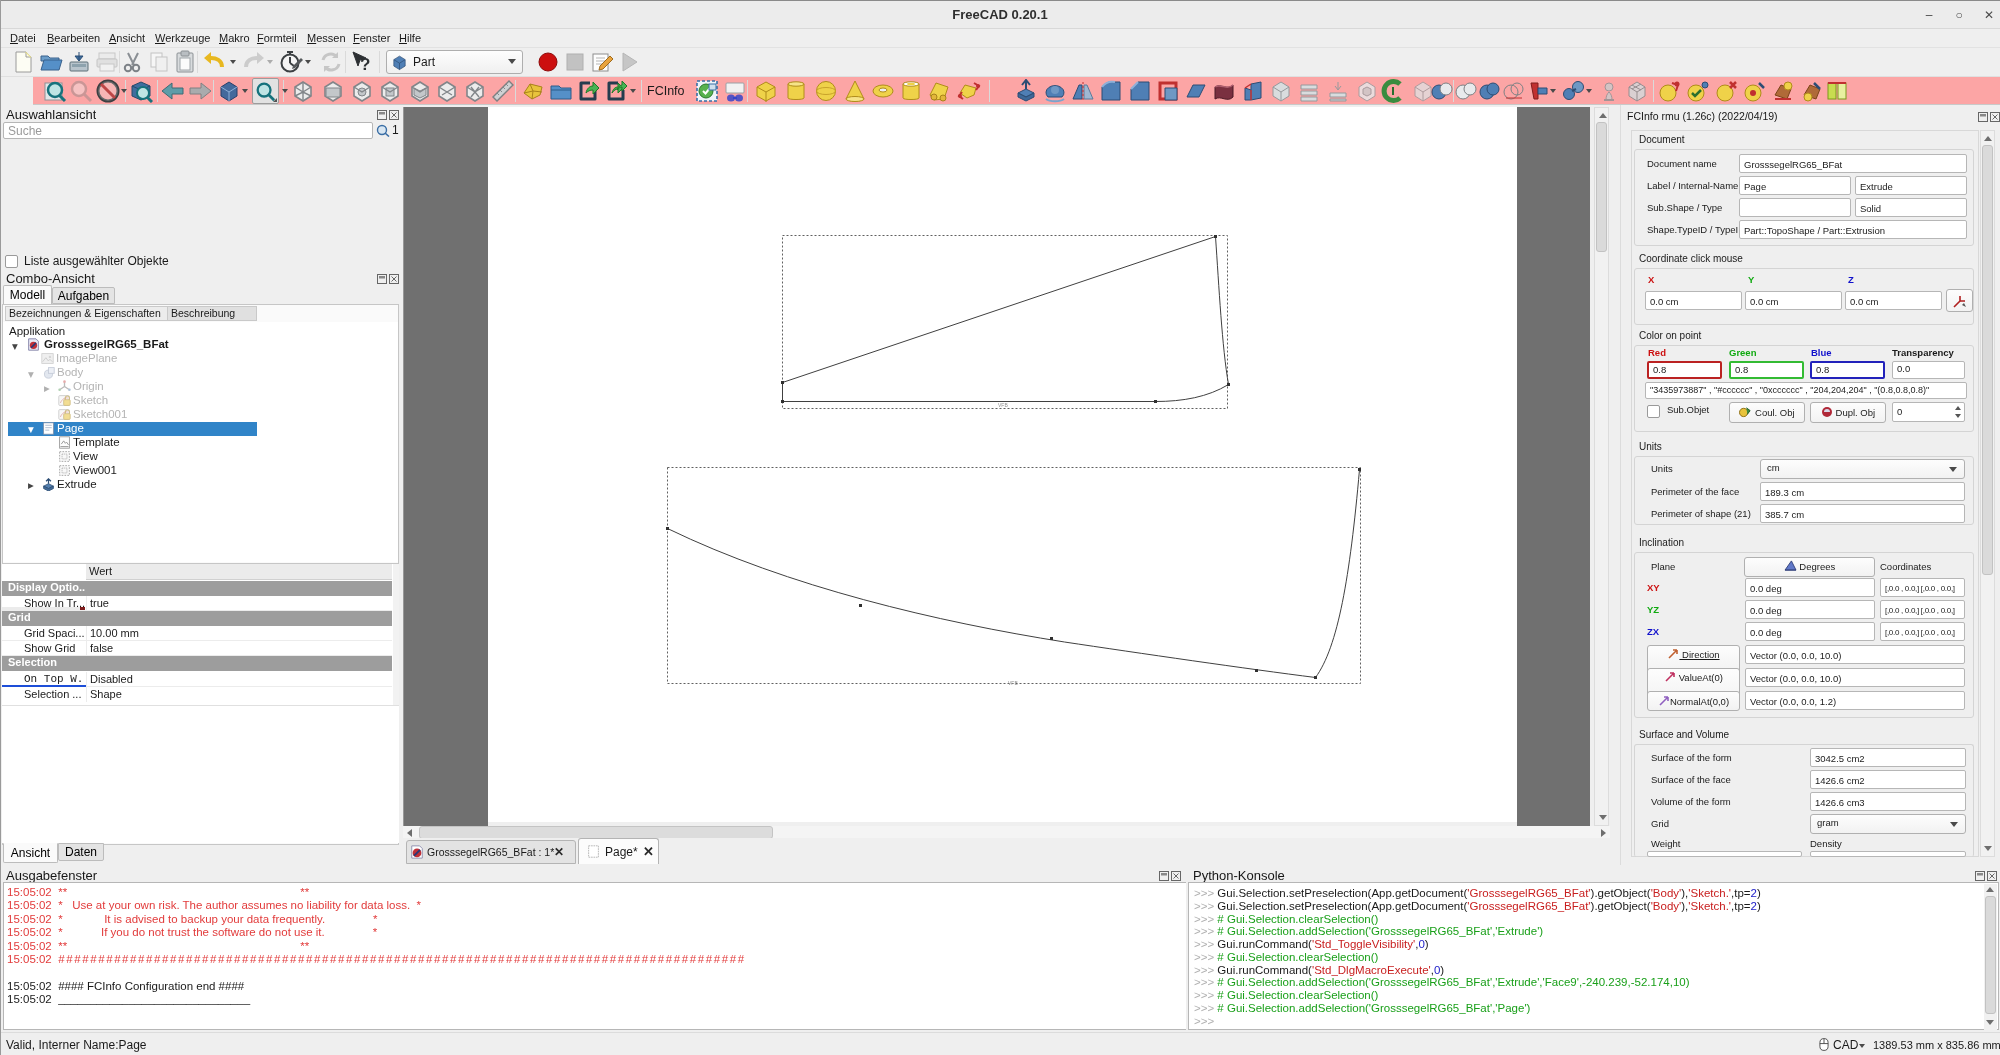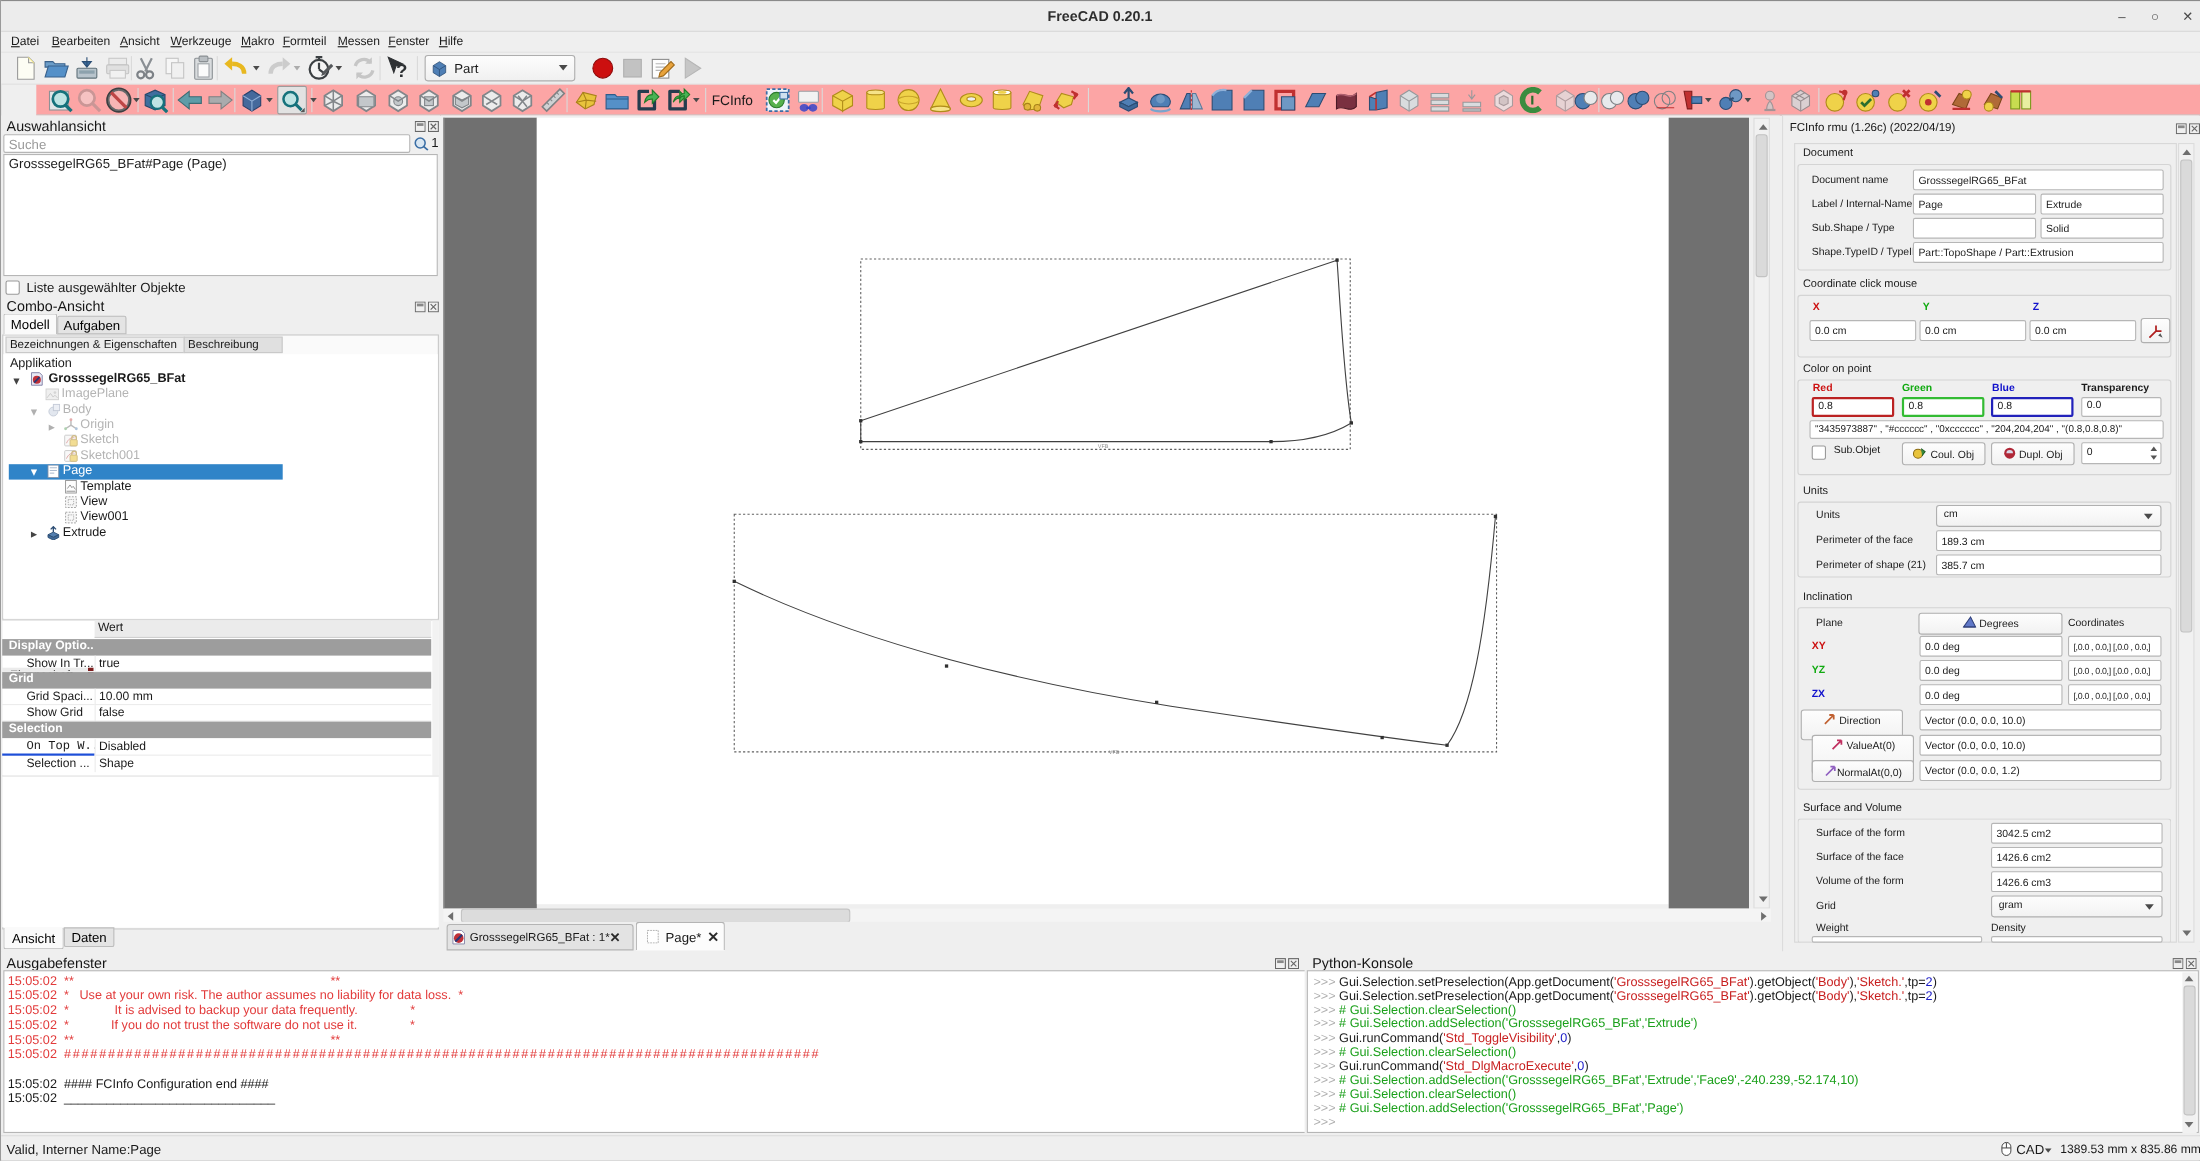--- a/index.html
+++ b/index.html
@@ -466,23 +466,20 @@
         <path d="M2.5 2.5l5 5M7.5 2.5l-5 5" stroke="#666"></path>
       </svg>
     <div class="field" style="left:2px; top:17px; width:370px; height:17px;">
         <span style="position:absolute; left:4px; top:1px; color:#9a9a9a;">Suche</span>
       </div>
     <svg class="abs" style="left:375px; top:19px; width:14px; height:13px;" viewBox="0 0 14 13">
         <circle cx="6" cy="6" r="4.5" fill="#d8e6f2" stroke="#3a6ea5" stroke-width="1.4"></circle>
         <path d="M9 9l4 3.5" stroke="#3a6ea5" stroke-width="1.6"></path>
       </svg>
     <span class="abs" style="left:391px; top:18px; font-size:12px; color:#1a1a1a;">1</span>
-    <div class="field" style="left:2px; top:35px; width:395px; height:111px; border-radius:0;">
-        <span style="position:absolute; left:4px; top:1px;">GrosssegelRG65_BFat#Page (Page)</span>
-      </div>
     <span class="abs" style="left:4px; top:150px; width:13px; height:13px; background:#fff; border:1px solid #9a9a9a; border-radius:2px;"></span>
     <span class="abs" style="left:23px; top:149px; font-size:12px; color:#1a1a1a;">Liste ausgewählter Objekte</span>
     <span class="docktitle abs" style="left:5px; top:166px;">Combo-Ansicht</span>
     <svg class="abs" style="left:376px; top:169px; width:10px; height:10px;" viewBox="0 0 10 10">
         <rect x="0.5" y="0.5" width="9" height="9" fill="none" stroke="#666"></rect>
         <rect x="2" y="2" width="6" height="2.5" fill="#888"></rect>
       </svg>
     <svg class="abs" style="left:388px; top:169px; width:10px; height:10px;" viewBox="0 0 10 10">
         <rect x="0.5" y="0.5" width="9" height="9" fill="none" stroke="#666"></rect>
         <path d="M2.5 2.5l5 5M7.5 2.5l-5 5" stroke="#666"></path>
@@ -729,21 +726,21 @@
     <span class="rlabel" style="left:259px; top:456px;">Coordinates</span>
     <span class="rlabel" style="left:26px; top:477px; color:#cc1111; font-weight:bold;">XY</span>
     <div class="rfield" style="left:124px; top:473px; width:130px; height:19px; padding-top:4px;">0.0 deg</div>
     <div class="rfield" style="left:259px; top:473px; width:85px; height:19px; font-size:8px; letter-spacing:-0.3px; padding-top:5px; white-space:nowrap; overflow:hidden;">[,0.0 , 0.0,]  [,0.0 , 0.0,]</div>
     <span class="rlabel" style="left:26px; top:499px; color:#11aa11; font-weight:bold;">YZ</span>
     <div class="rfield" style="left:124px; top:495px; width:130px; height:19px; padding-top:4px;">0.0 deg</div>
     <div class="rfield" style="left:259px; top:495px; width:85px; height:19px; font-size:8px; letter-spacing:-0.3px; padding-top:5px; white-space:nowrap; overflow:hidden;">[,0.0 , 0.0,]  [,0.0 , 0.0,]</div>
     <span class="rlabel" style="left:26px; top:521px; color:#1111cc; font-weight:bold;">ZX</span>
     <div class="rfield" style="left:124px; top:517px; width:130px; height:19px; padding-top:4px;">0.0 deg</div>
     <div class="rfield" style="left:259px; top:517px; width:85px; height:19px; font-size:8px; letter-spacing:-0.3px; padding-top:5px; white-space:nowrap; overflow:hidden;">[,0.0 , 0.0,]  [,0.0 , 0.0,]</div>
-    <span class="rbtn" style="left:16px; top:540px; width:93px; height:28px; padding-top:2px;"><svg style="width:12px;height:12px;vertical-align:-2px;" viewBox="0 0 12 12">
+    <span class="rbtn" style="left:26px; top:540px; width:93px; height:28px; padding-top:2px;text-decoration:underline;"><svg style="width:12px;height:12px;vertical-align:-2px;" viewBox="0 0 12 12">
           <path d="M2 10L10 2M10 2h-4M10 2v4" stroke="#c06030" stroke-width="1.6" fill="none"></path>
         </svg> Direction</span>
     <div class="rfield" style="left:124px; top:540px; width:220px; height:19px; padding-top:4px;">Vector (0.0, 0.0, 10.0)</div>
     <span class="rbtn" style="left:26px; top:563px; width:93px; height:36px; padding-top:2px;"><svg style="width:12px;height:12px;vertical-align:-2px;" viewBox="0 0 12 12">
           <path d="M2 10L10 2M10 2h-4M10 2v4" stroke="#c03060" stroke-width="1.6" fill="none"></path>
         </svg> ValueAt(0)</span>
     <div class="rfield" style="left:124px; top:563px; width:220px; height:19px; padding-top:4px;">Vector (0.0, 0.0, 10.0)</div>
     <span class="rbtn" style="left:26px; top:586px; width:93px; height:20px; padding-top:3px;"><svg style="width:12px;height:12px;vertical-align:-2px;" viewBox="0 0 12 12">
           <path d="M2 10L10 2M10 2h-4M10 2v4" stroke="#9060c0" stroke-width="1.6" fill="none"></path>
         </svg>NormalAt(0,0)</span>

